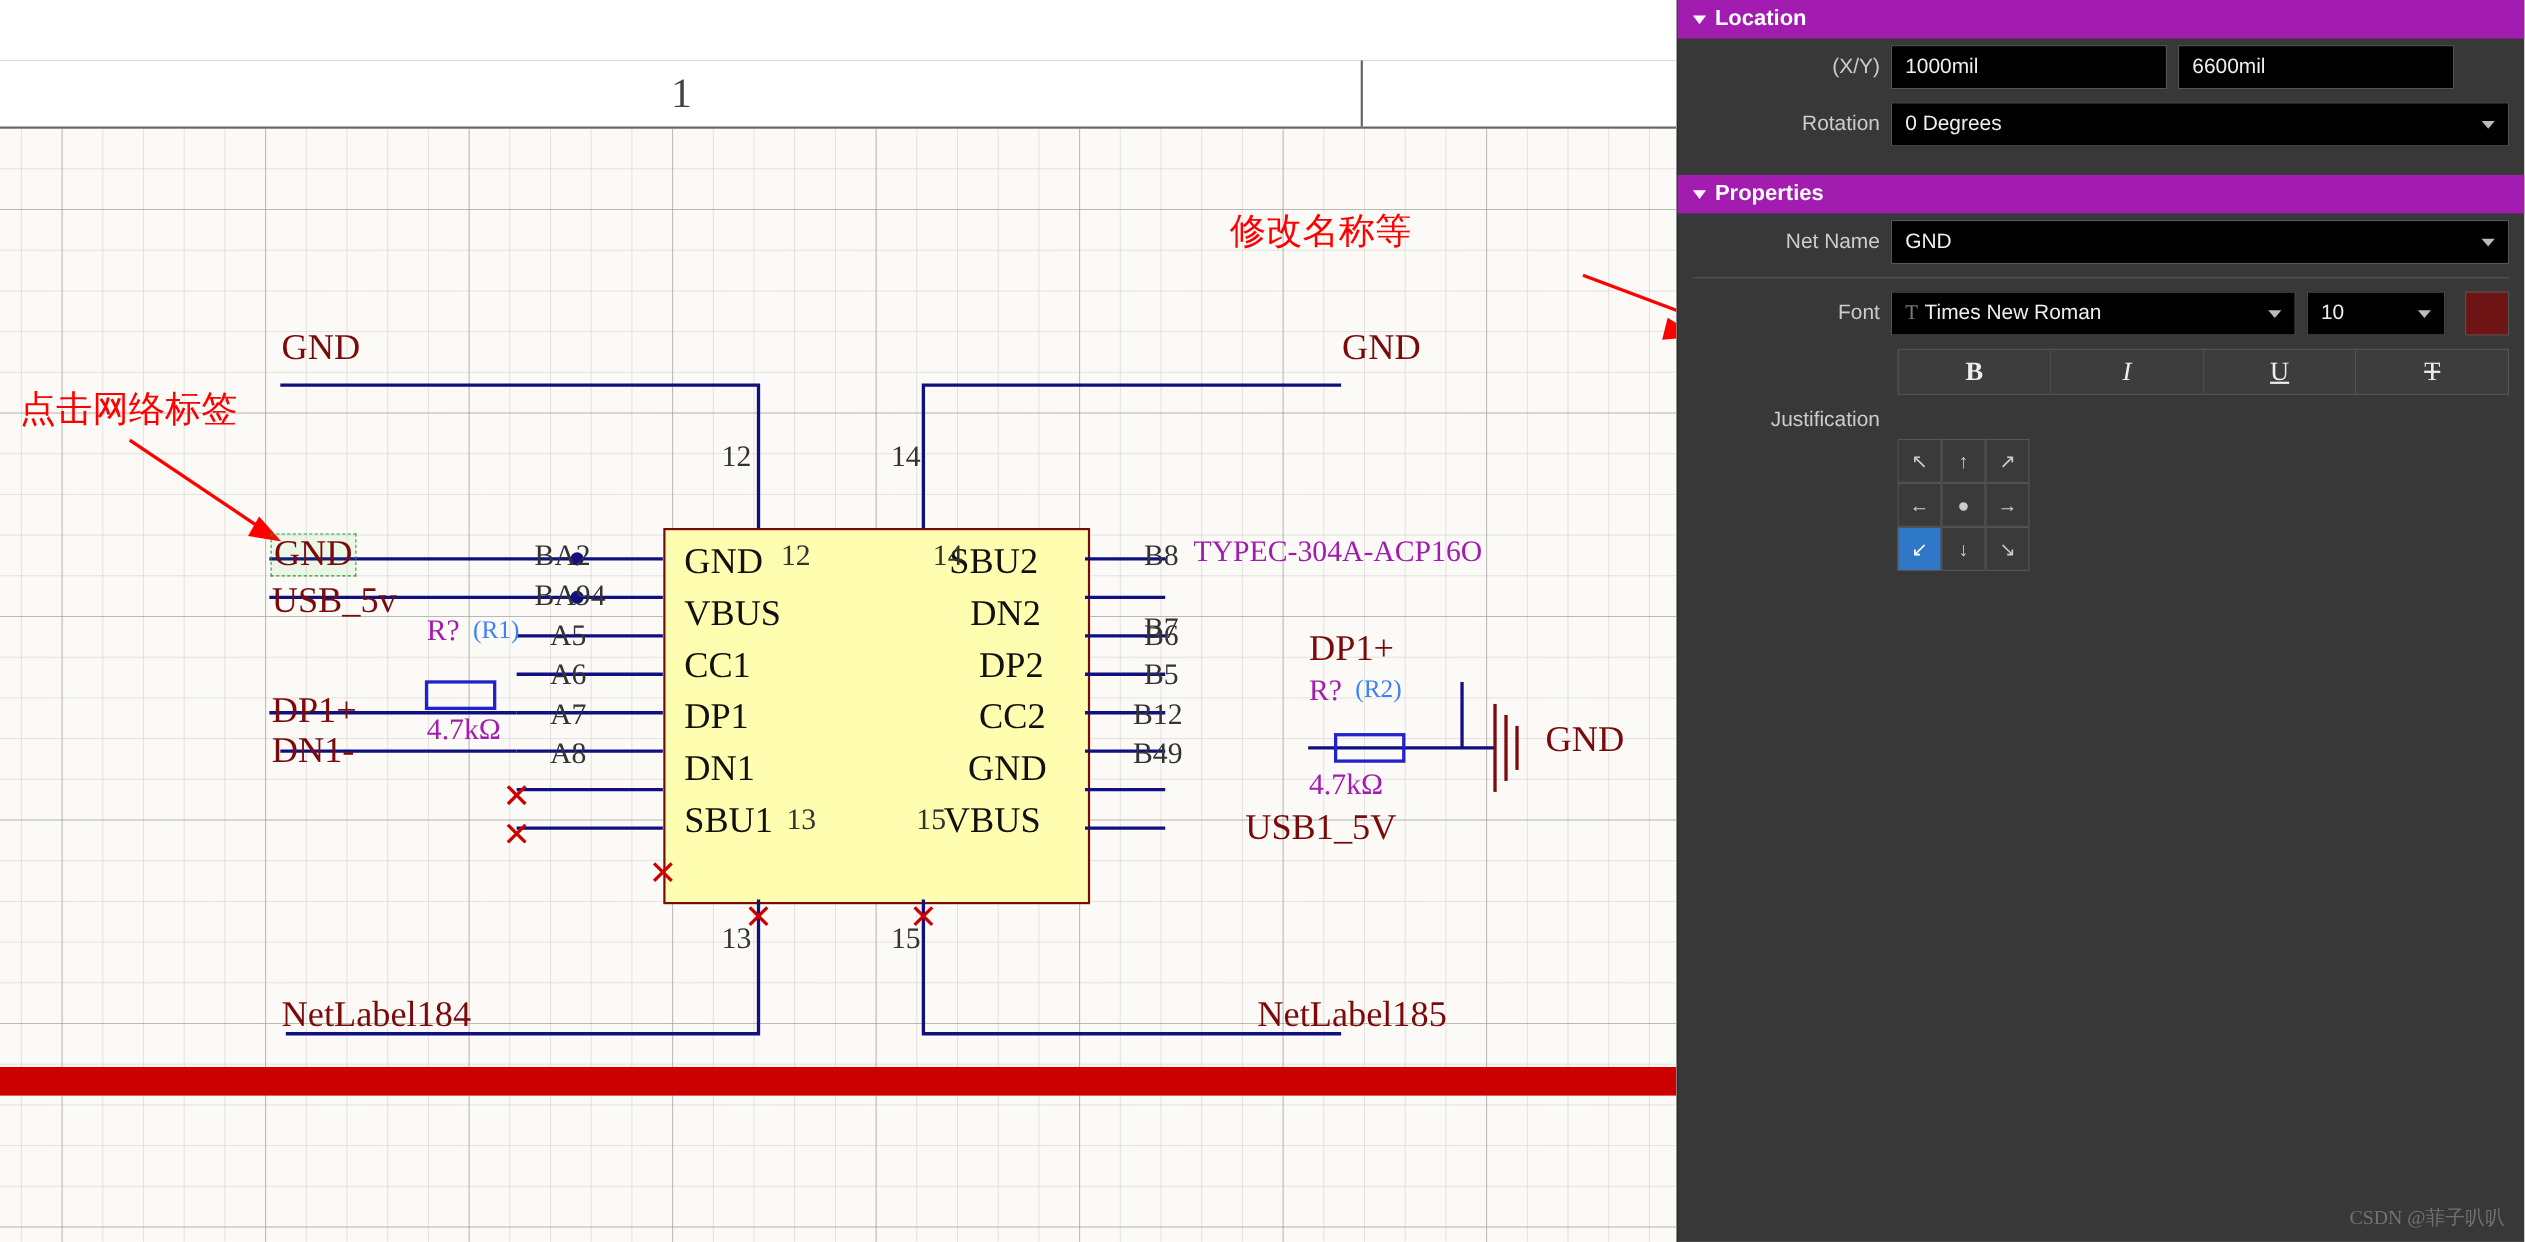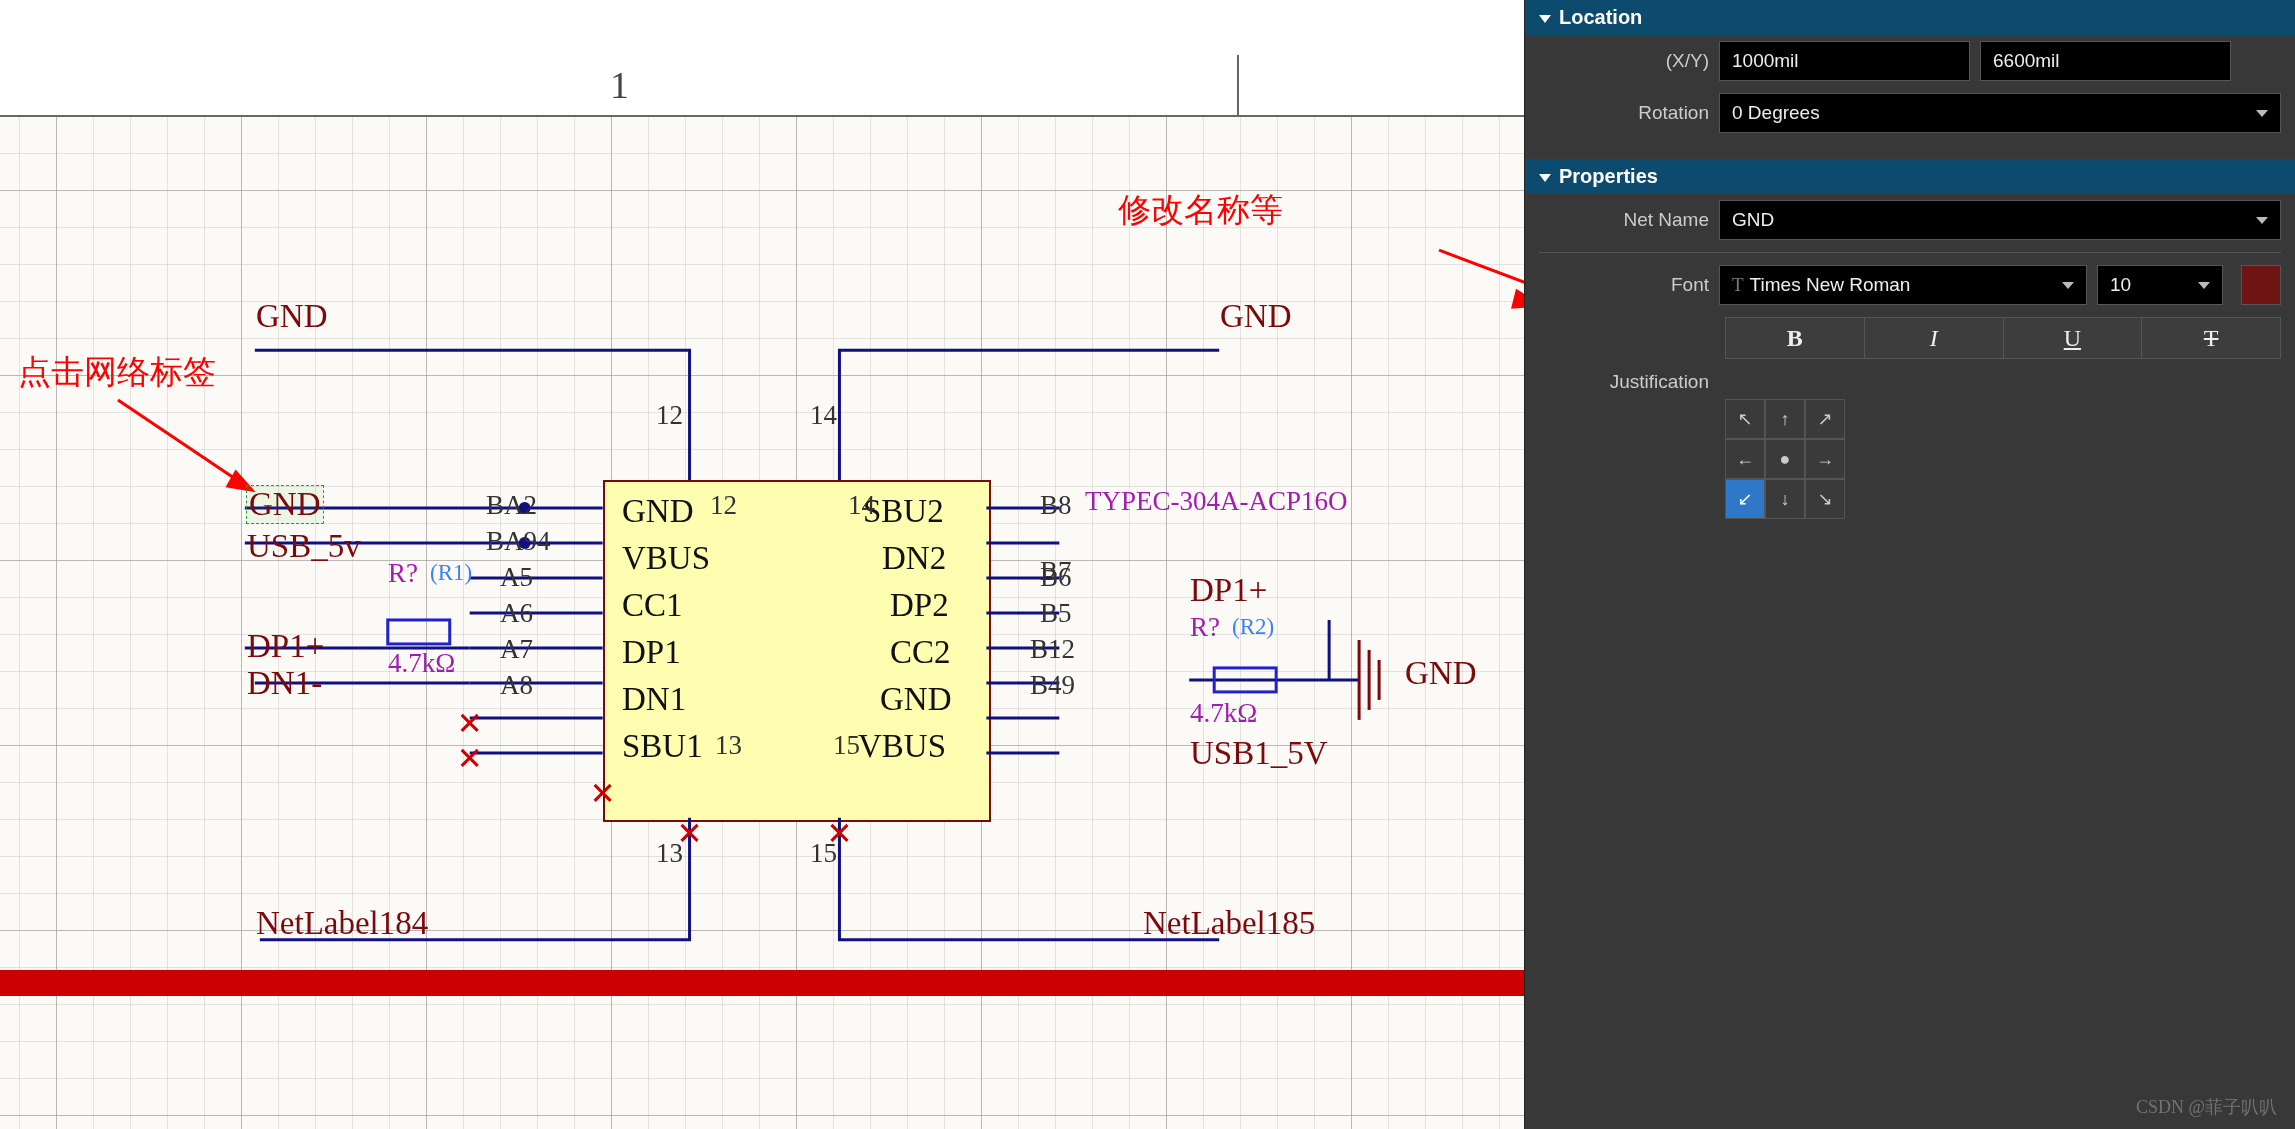--- a/index.html
+++ b/index.html
@@ -37,21 +37,21 @@
 .sel{outline:1px dashed #2c9d2c;background:rgba(60,200,60,.08);padding:0 2px}
 
 
 #ic{position:absolute;left:603px;top:480px;width:384px;height:338px;background:#fffeb0;border:2px solid #7b0a0c}
 
 
 #redbar{position:absolute;left:0;right:0;top:970px;height:26px;background:#cc0000}
 
 
 #panel{width:770px;height:100%;background:#383838;color:#ddd;font-family:"Segoe UI","Helvetica",sans-serif;font-size:19px;border-left:1px solid #222}
-.section-hd{background:#0c4a6e;padding:6px 14px;font-weight:bold;color:#fff;font-size:20px}
+.section-hd{background:#a21caf;padding:6px 14px;font-weight:bold;color:#fff;font-size:20px}
 .caret{display:inline-block;width:0;height:0;border-left:6px solid transparent;border-right:6px solid transparent;border-top:8px solid #fff;margin-right:8px;vertical-align:middle}
 .row{display:flex;align-items:center;padding:6px 14px;gap:10px}
 .lab{flex:0 0 170px;text-align:right;color:#ccc}
 .field{background:#000000;border:1px solid #555;color:#eee;height:38px;line-height:38px;padding:0 12px;flex:1;position:relative}
 .field.small{flex:0 0 225px}
 .dd::after{content:"";position:absolute;right:12px;top:16px;border-left:6px solid transparent;border-right:6px solid transparent;border-top:7px solid #bbb}
 .hr{height:1px;background:#555;margin:6px 14px}
 .btnrow{display:flex;margin:6px 14px 6px 200px;gap:0}
 .fmtbtn{flex:1;height:40px;background:#3d3d3d;border:1px solid #555;color:#eee;display:flex;align-items:center;justify-content:center;font-family:"Times New Roman",serif;font-size:24px}
 .fmtbtn+.fmtbtn{border-left:none}
@@ -189,21 +189,21 @@
     <div class="t pin" style="left:848px;top:490px">14</div>
     <div class="t pin" style="left:715px;top:730px">13</div>
     <div class="t pin" style="left:833px;top:730px">15</div>
 
     <div class="t blue" style="left:1085px;top:486px">TYPEC-304A-ACP16O</div>
 
     <div class="t maroon" style="left:1190px;top:572px">DP1+</div>
     <div class="t blue" style="left:1190px;top:612px">R?</div>
     <div class="t grey" style="left:1232px;top:614px">(R2)</div>
     <div class="t blue" style="left:1190px;top:698px">4.7kΩ</div>
-    <div class="t maroon" style="left:1190px;top:735px">USB1_5V</div>
+    <div class="t maroon" style="left:1132px;top:735px">USB1_5V</div>
     <div class="t maroon" style="left:1405px;top:655px">GND</div>
 
     <div class="t maroon" style="left:256px;top:905px">NetLabel184</div>
     <div class="t maroon" style="left:1143px;top:905px">NetLabel185</div>
 
     <div class="t redann" style="left:18px;top:350px">点击网络标签</div>
     <div class="t redann" style="left:1118px;top:188px">修改名称等</div>
 
     <div id="redbar"></div>
   </div>

